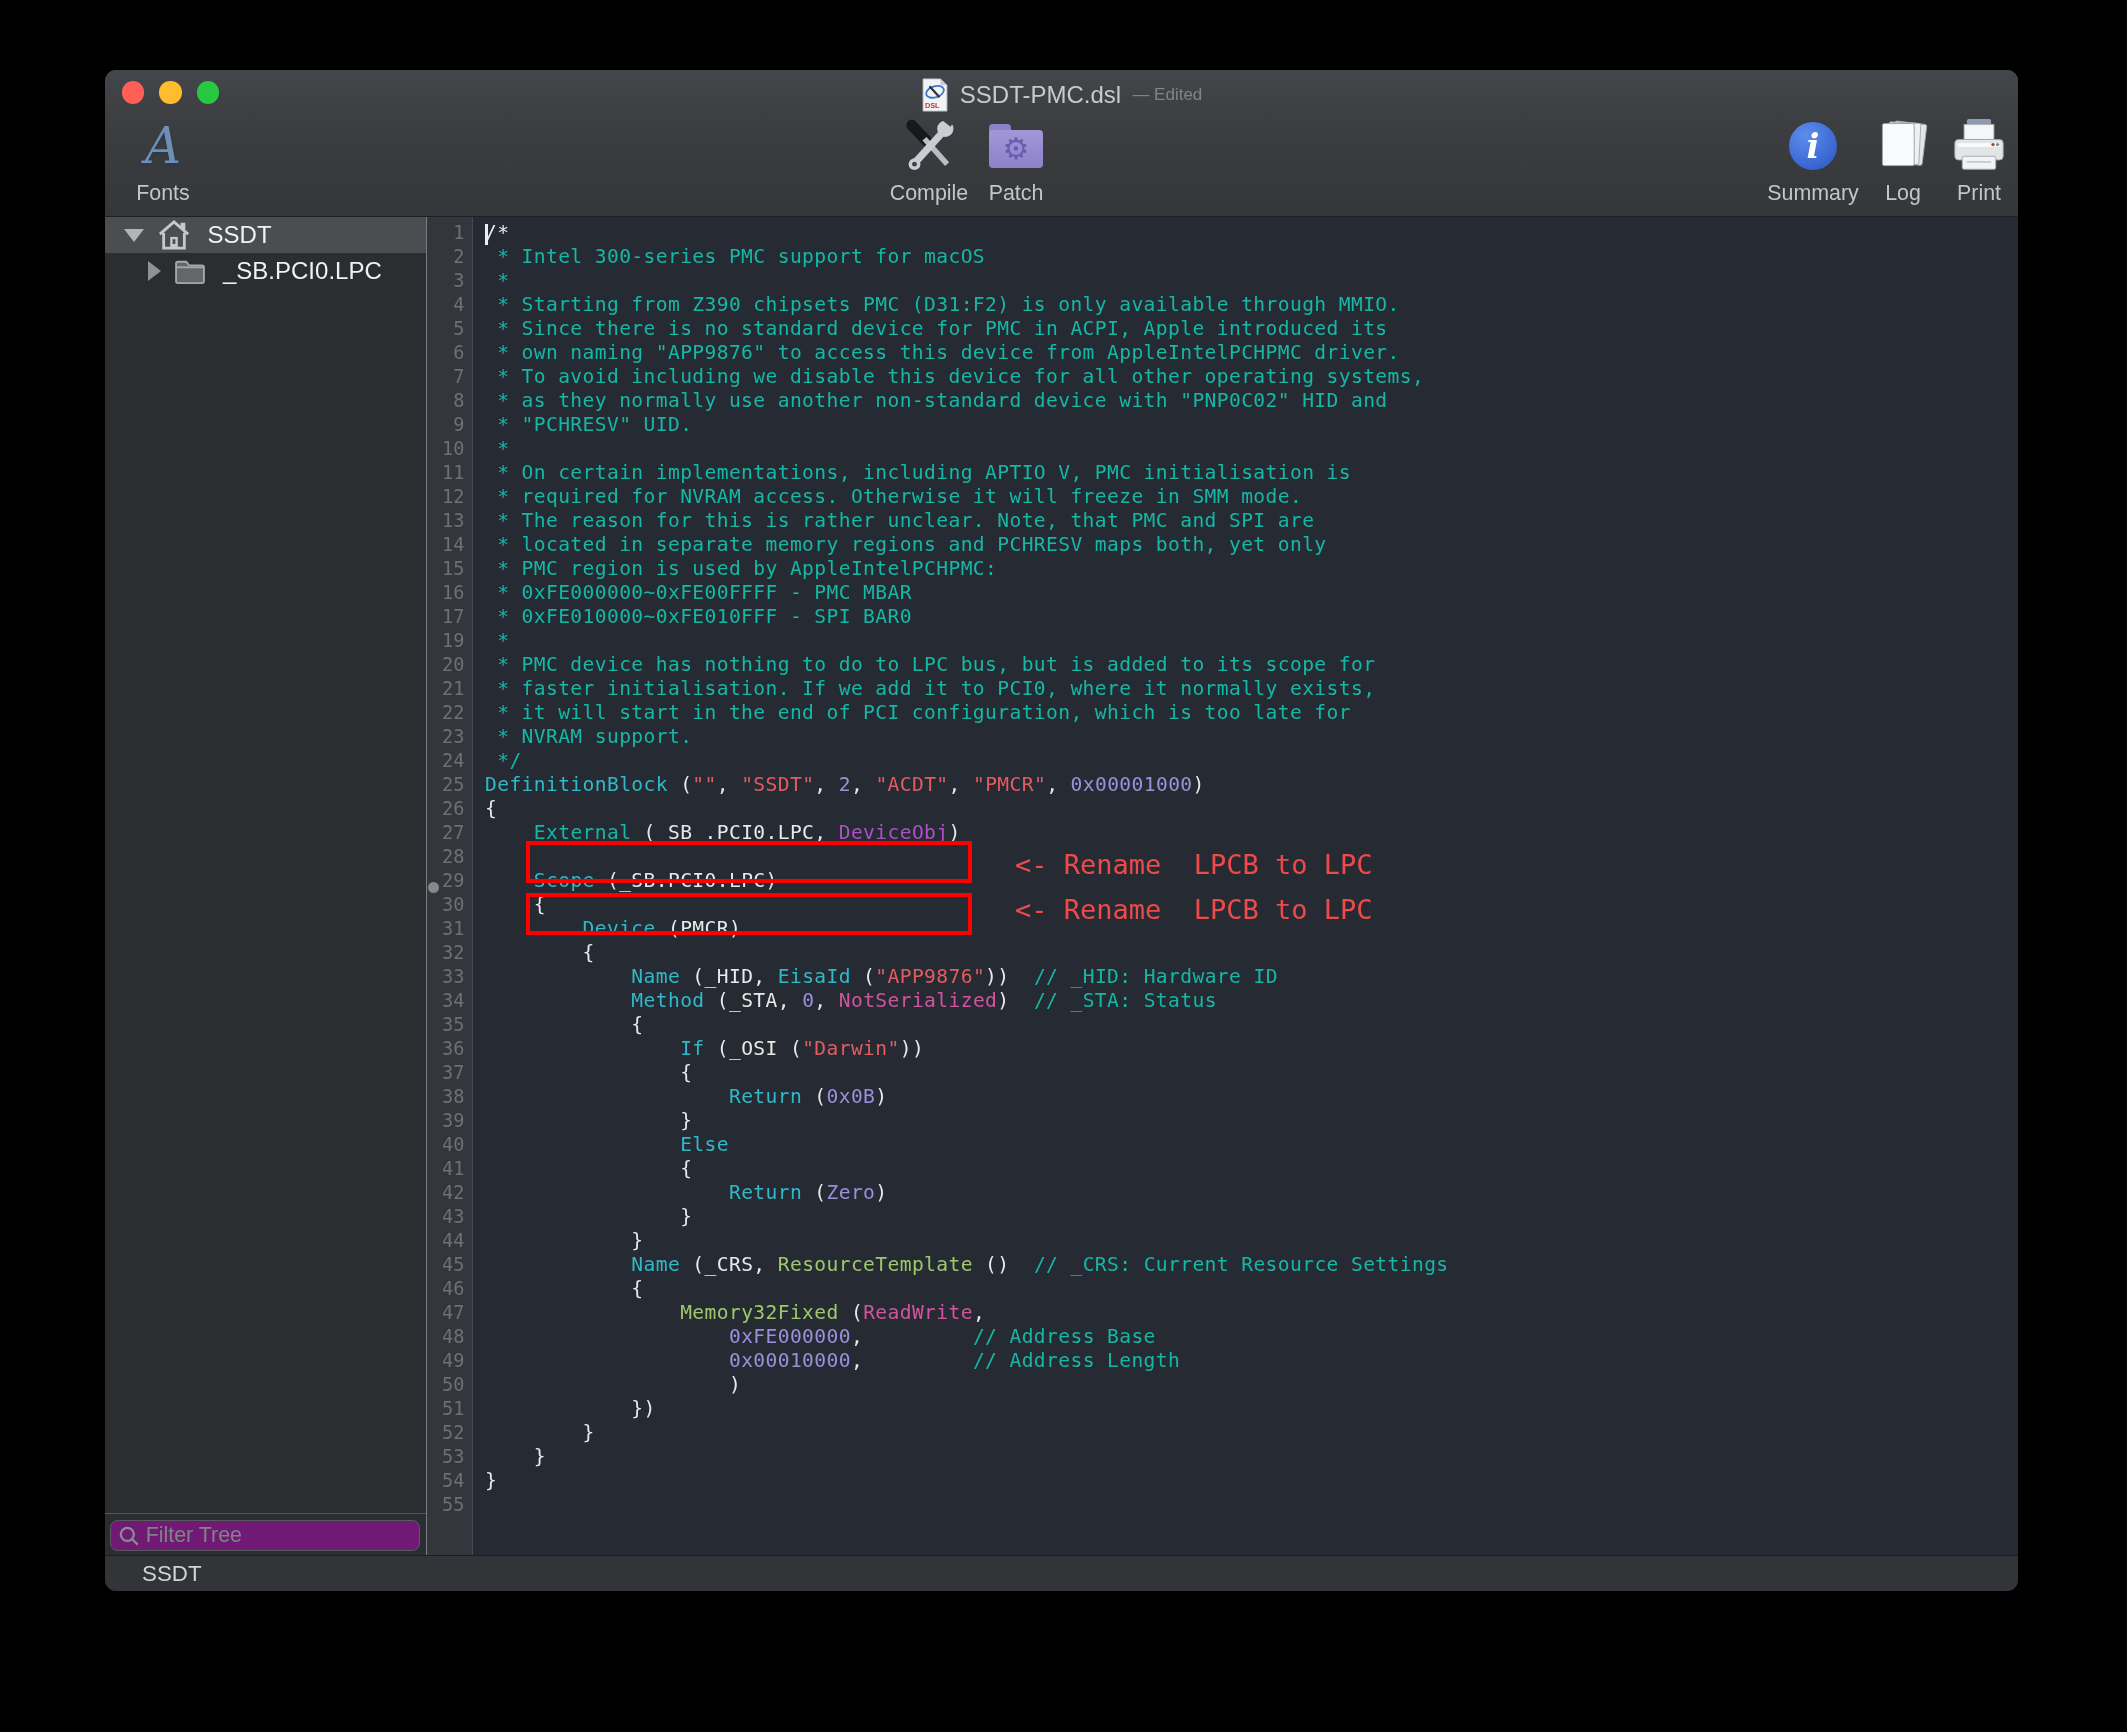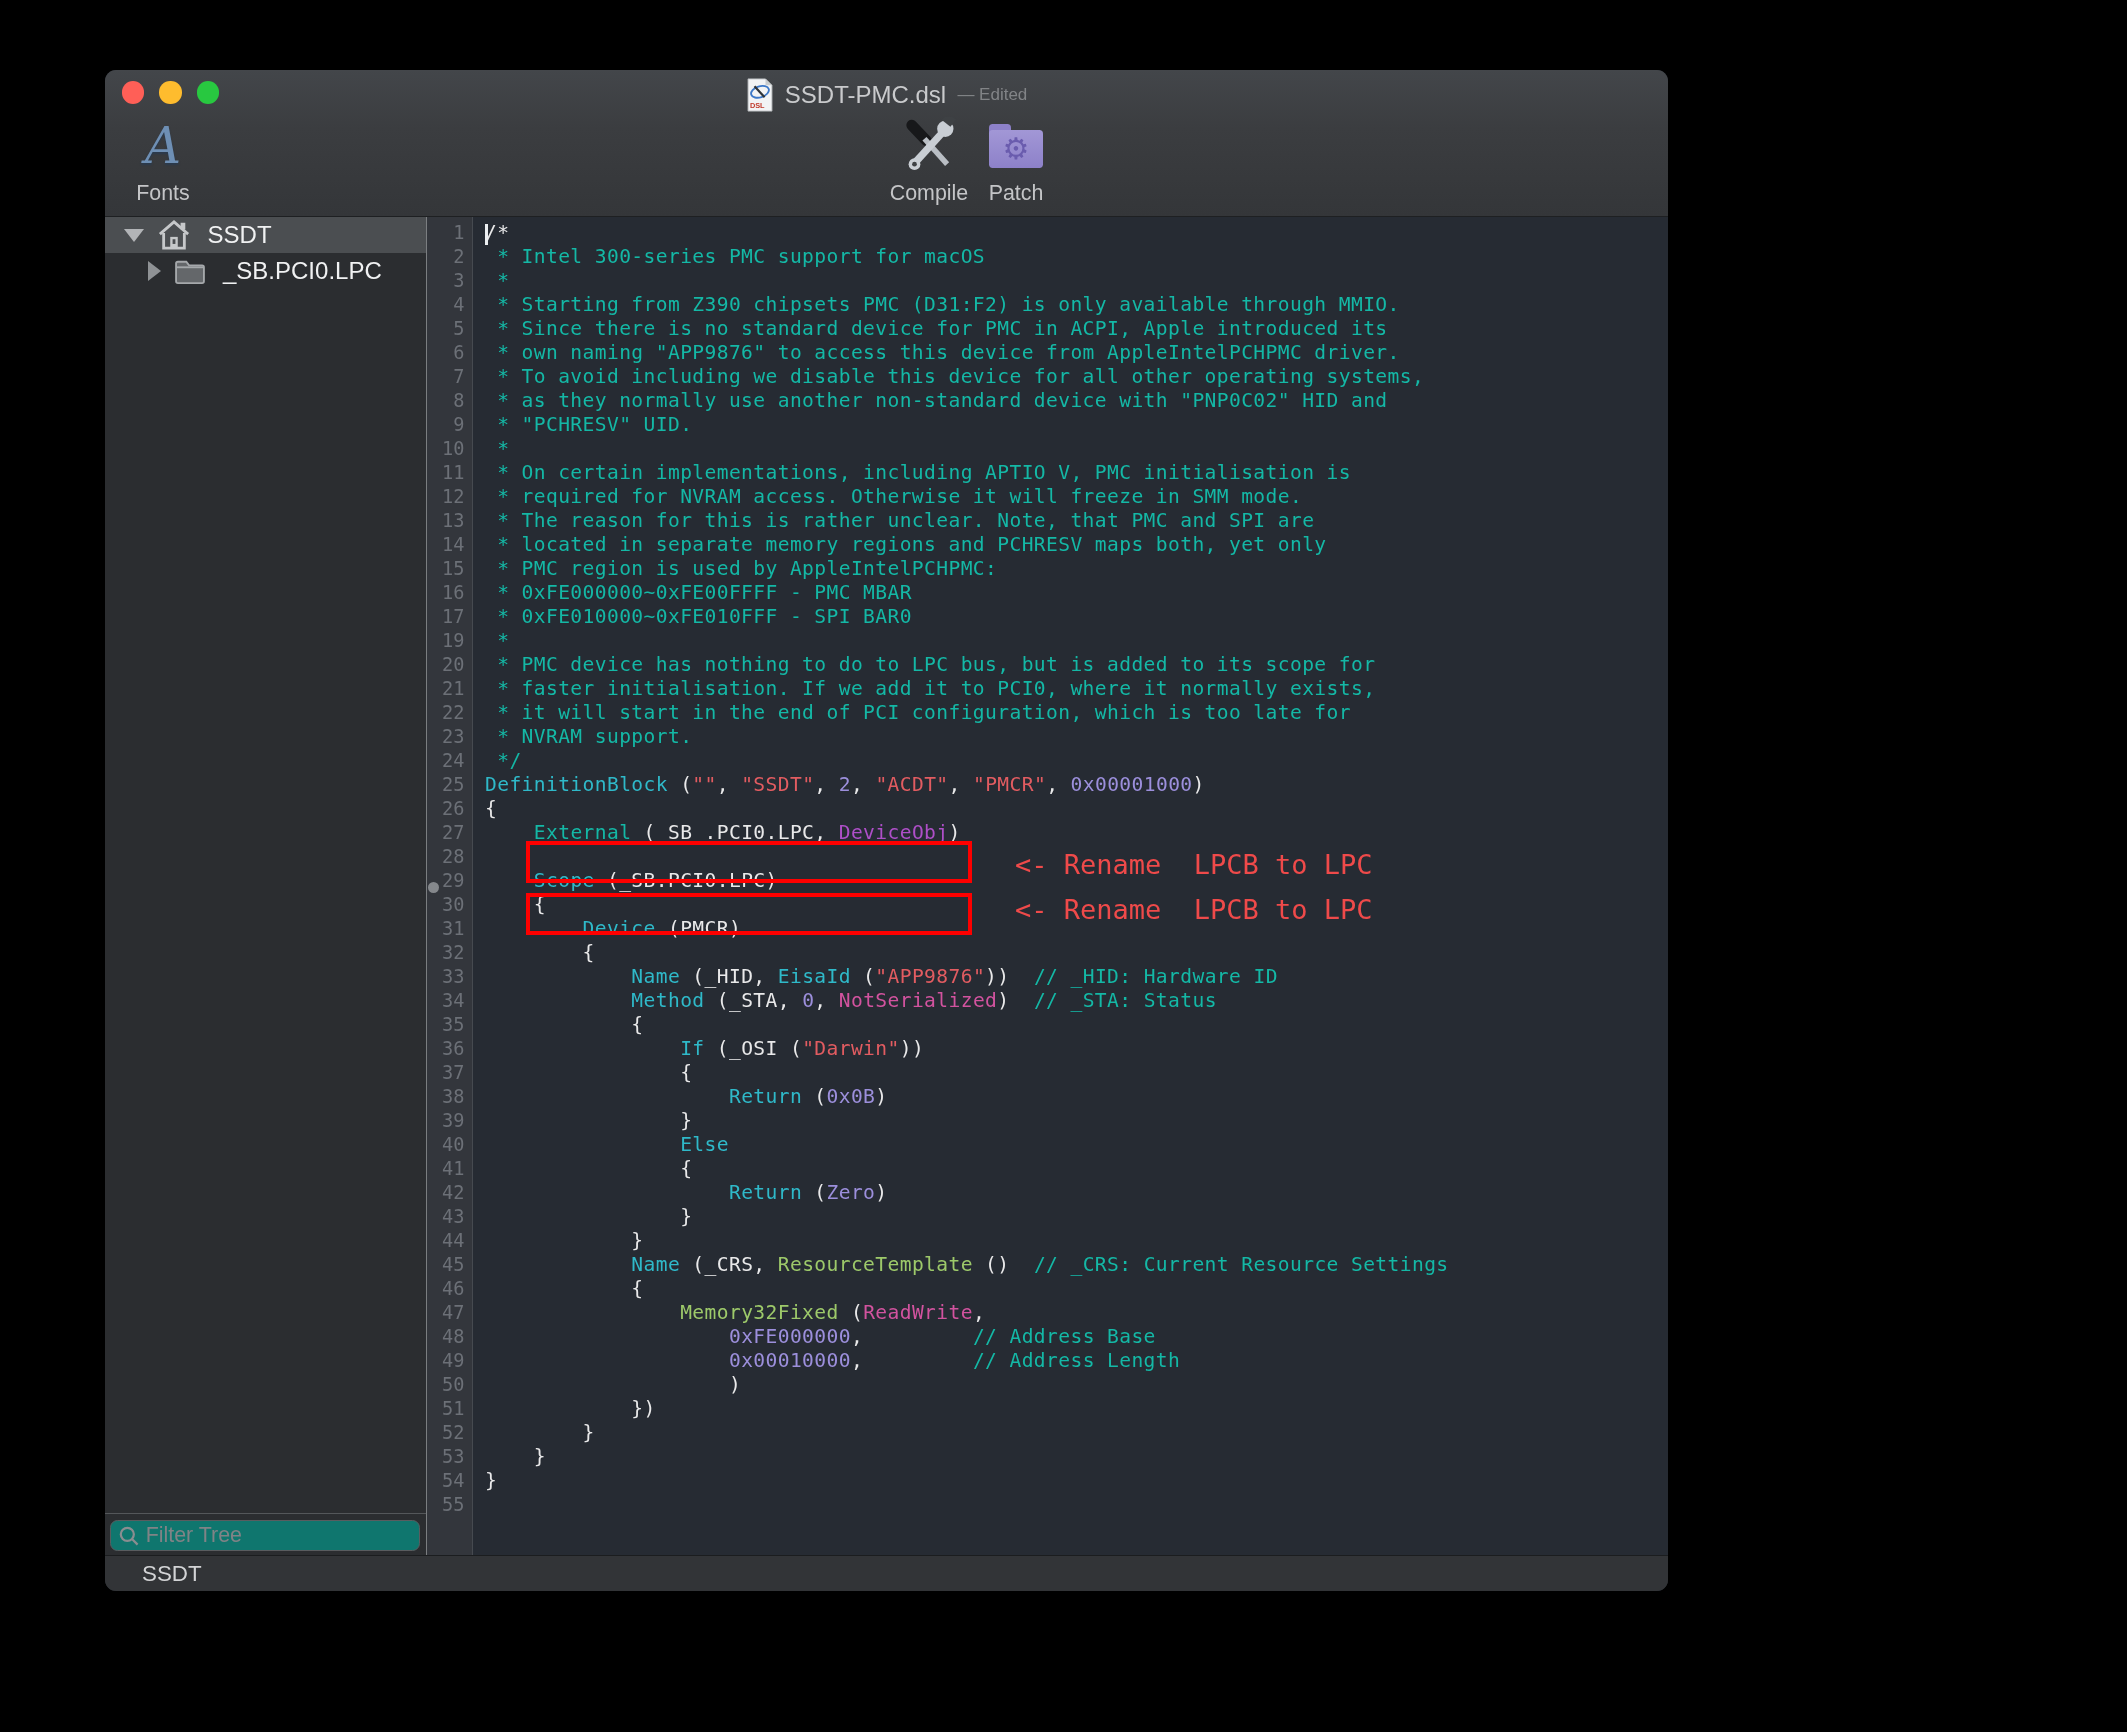--- a/index.html
+++ b/index.html
@@ -1,18 +1,18 @@
 <!DOCTYPE html>
 <html style="font-size:15px"><head>
 <meta charset="utf-8">
 <style>
   * { margin:0; padding:0; box-sizing:border-box; }
   html,body { width:2127px; height:1732px; background:#000; font-family:"Liberation Sans", sans-serif; }
 
-  .window { position:absolute; left:105px; top:70px; width:1563px; height:1521px;
+  .window { position:absolute; left:105px; top:70px; width:1913px; height:1521px;
             border-radius:11.2px; overflow:hidden; background:#262B33; }
 
   
   .header { position:absolute; left:0; top:0; width:100%; height:147px;
             background:linear-gradient(180deg,#43464a 0%,#3b3d40 40%,#343639 100%);
             border-bottom:0.9px solid #1e2022; }
   .lights { position:absolute; left:17px; top:11.2px; display:flex; gap:15px; }
   .light { width:22.4px; height:22.4px; border-radius:50%; }
   .titlegroup { position:absolute; left:0; right:0; top:7.5px; height:34px;
                 display:flex; align-items:center; justify-content:center; gap:11.2px; }
@@ -43,21 +43,21 @@
   .tree-row { height:36px; display:flex; align-items:center; position:relative; }
   .tree-row.sel { background:#4b4e51; }
   .tri-down { width:0; height:0; border-left:10.3px solid transparent; border-right:10.3px solid transparent;
               border-top:13px solid #b2b4b7; margin-left:18.6px; }
   .tri-right { width:0; height:0; border-top:10.3px solid transparent; border-bottom:10.3px solid transparent;
                border-left:13px solid #8f9295; margin-left:43px; }
   .tree-ic { margin-left:13px; display:flex; align-items:center; }
   .tree-label { margin-left:17px; font-size:24px; color:#f0f1f2; }
   .filter-zone { position:absolute; left:0; right:0; bottom:0; height:42px; border-top:0.9px solid #54575a; }
   .filter-field { position:absolute; left:4.7px; right:6.5px; top:5.6px; height:31px; border-radius:7.5px;
-                  background:#0f766e; border:0.9px solid #595c5f; }
+                  background:#701a75; border:0.9px solid #595c5f; }
   .filter-input { position:absolute; left:35px; right:5.6px; top:0; height:29px; background:transparent;
                   border:none; outline:none; color:#c5c7c9; font-size:21.4px; font-family:"Liberation Sans",sans-serif; }
   .filter-input::placeholder { color:#808386; }
   .search-ic { position:absolute; left:7.5px; top:4.7px; }
 
   
   .editor { flex:1; position:relative; background:#262b33; overflow:hidden;
             font-family:"DejaVu Sans Mono", monospace; }
   .gutter-bg { position:absolute; left:0; top:0; width:46px; height:100%;
                background:#33363c; border-right:0.9px solid #464a50; }

